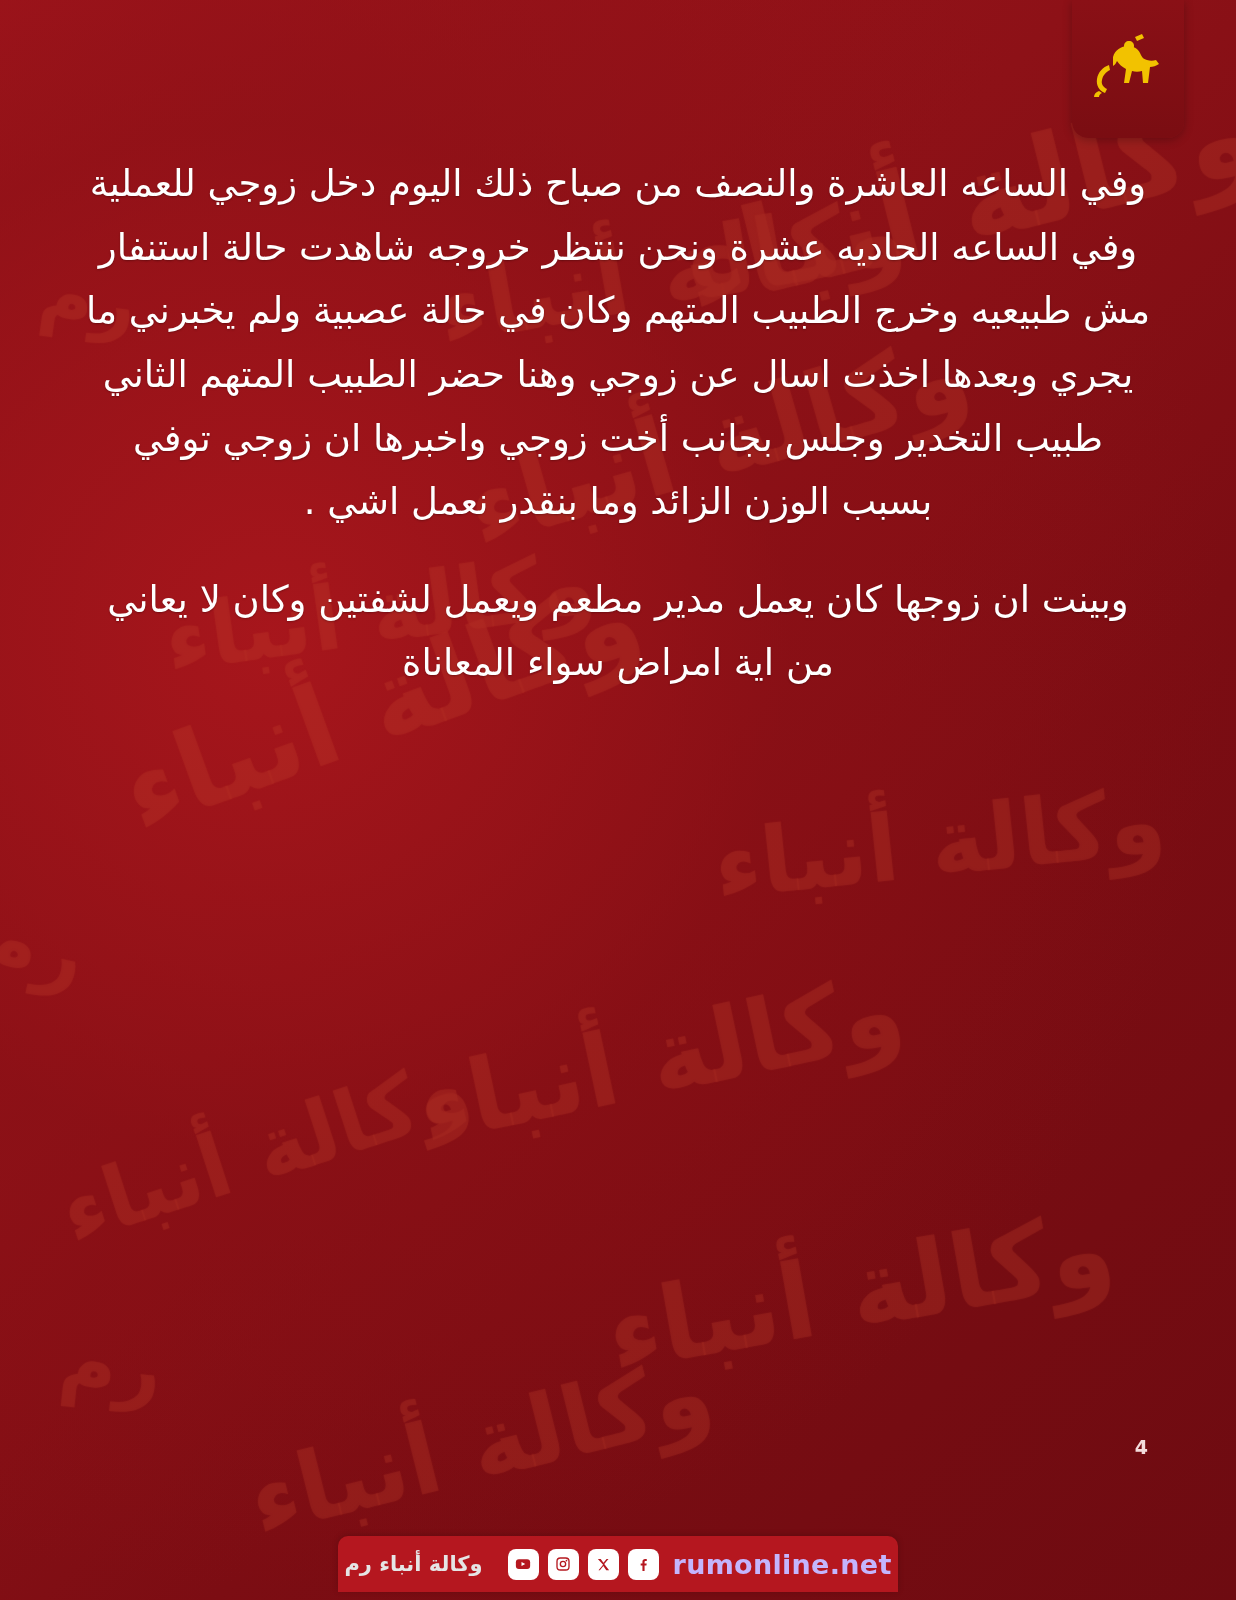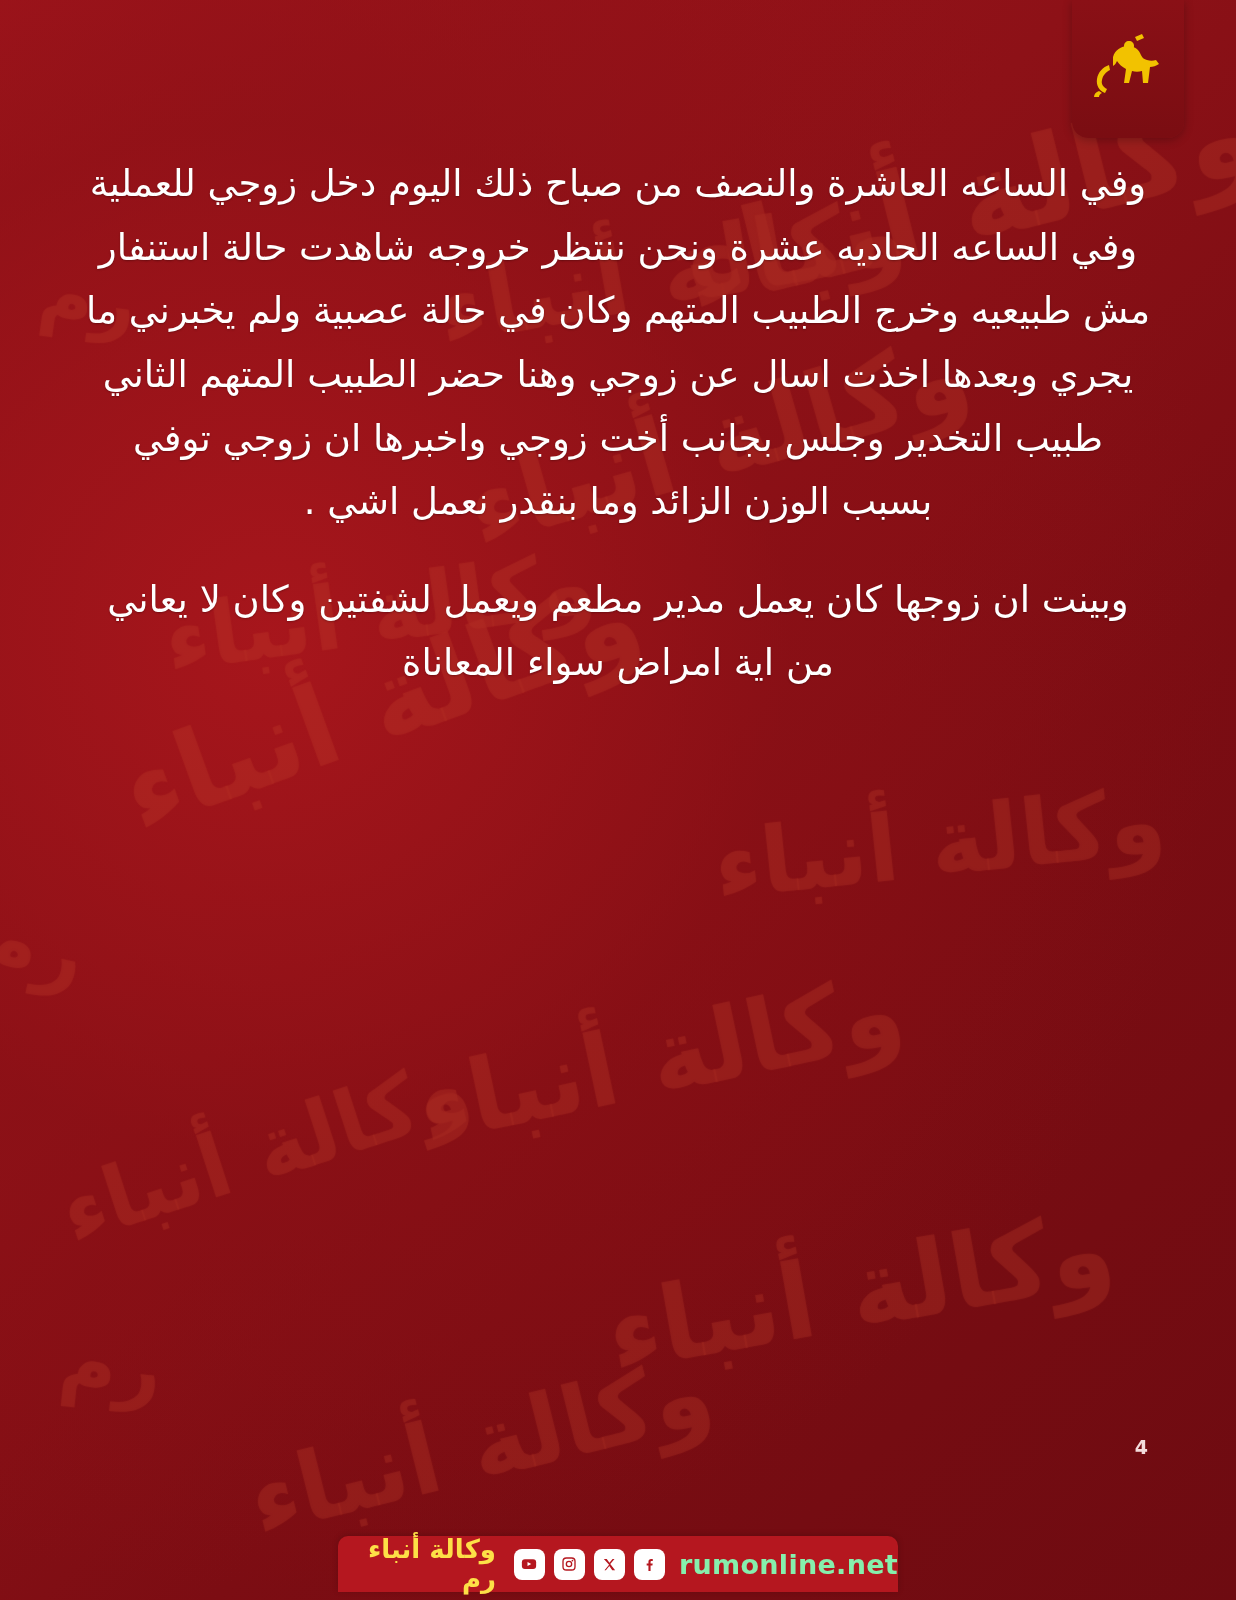--- a/index.html
+++ b/index.html
@@ -99,21 +99,21 @@
     height: 56px;
     background: #b5171f;
     border-radius: 10px 10px 0 0;
     display: flex;
     align-items: center;
     justify-content: center;
     gap: 14px;
     box-shadow: 0 -1px 6px rgba(0,0,0,0.18);
   }
   .site-url {
-    color: #86efac;
+    color: #c4b5fd;
     font-size: 27px;
     font-weight: 700;
     direction: ltr;
     letter-spacing: 0.3px;
   }
   .social-row {
     display: flex;
     align-items: center;
     gap: 9px;
   }
@@ -122,25 +122,25 @@
     height: 31px;
     border-radius: 8px;
     background: #ffffff;
     color: #b5171f;
     display: flex;
     align-items: center;
     justify-content: center;
   }
   .social svg { display: block; }
   .agency-name {
-    color: #fde047;
-    font-size: 26px;
+    color: #e5e5e5;
+    font-size: 21px;
     font-weight: 700;
     direction: rtl;
-    margin-right: 4px;
+    margin-right: 11px;
   }
 </style>
 </head>
 <body>
 
 <div class="page">
 
   <div class="watermark">
     <div class="wm" style="top:130px; right:-30px; font-size:120px; transform:rotate(-14deg);">وكالة أنباء</div>
     <div class="wm" style="top:215px; right:330px; font-size:96px; transform:rotate(-10deg);">وكالة أنباء</div>

